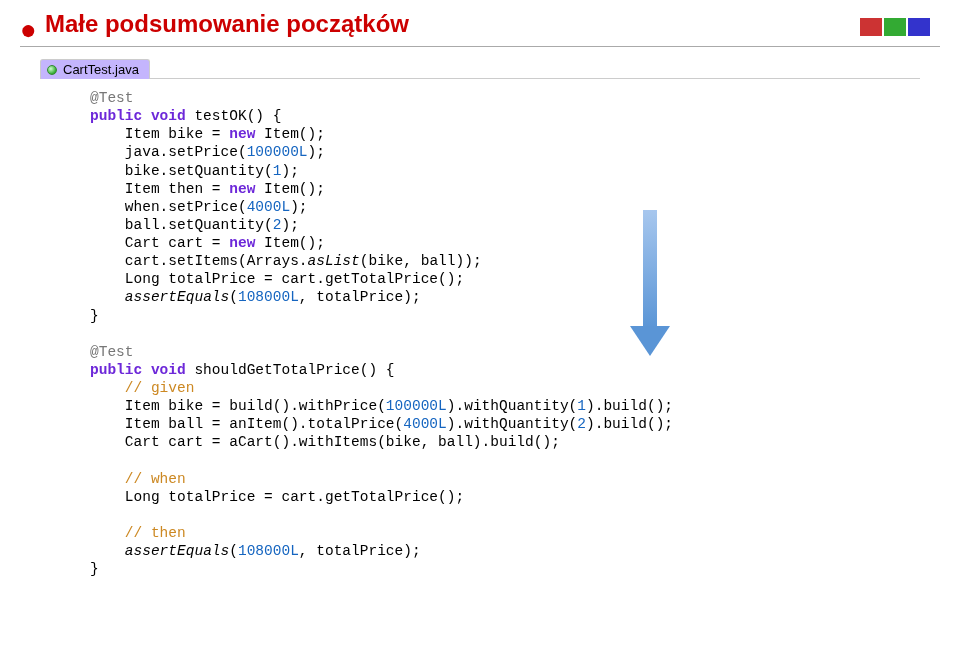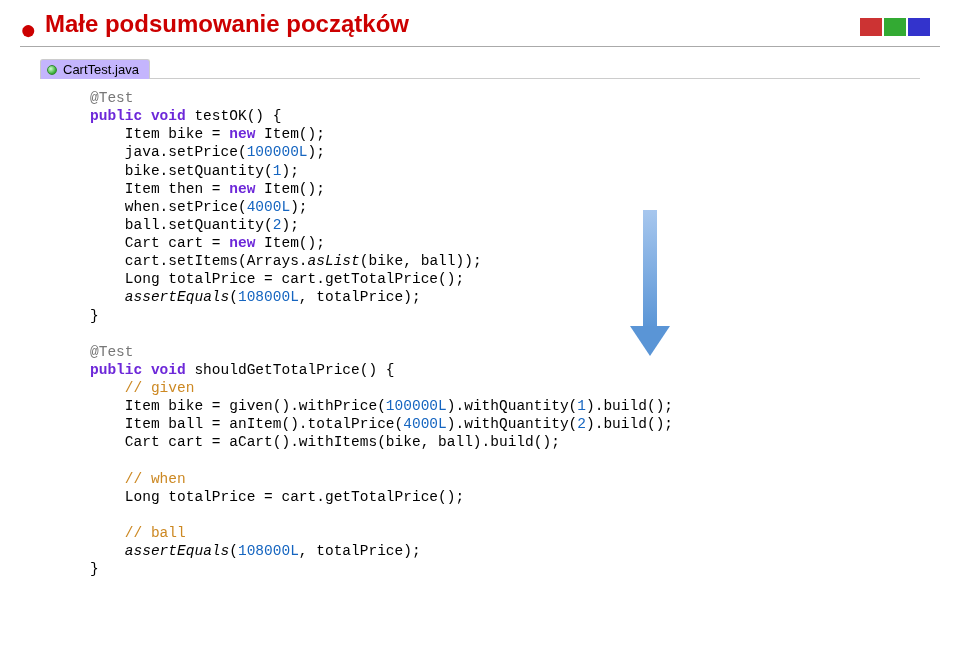--- a/index.html
+++ b/index.html
@@ -170,25 +170,25 @@
 
   <div class="arrow">
     <div class="arrow-stem"></div>
     <div class="arrow-head"></div>
   </div>
 
   <div class="code-wrap2">
 <pre><span class="k-anno">@Test</span>
 <span class="k-kw">public void</span><span> shouldGetTotalPrice() {</span>
 <span class="k-com">    // given</span>
-<span>    Item bike = given().withPrice(</span><span class="k-num">100000L</span><span>).withQuantity(</span><span class="k-num">1</span><span>).build();</span>
+<span>    Item bike = build().withPrice(</span><span class="k-num">100000L</span><span>).withQuantity(</span><span class="k-num">1</span><span>).build();</span>
 <span>    Item ball = anItem().totalPrice(</span><span class="k-num">4000L</span><span>).withQuantity(</span><span class="k-num">2</span><span>).build();</span>
 <span>    Cart cart = aCart().withItems(bike, ball).build();</span>
 
 <span class="k-com">    // when</span>
 <span>    Long totalPrice = cart.getTotalPrice();</span>
 
-<span class="k-com">    // ball</span>
+<span class="k-com">    // then</span>
 <span>    </span><span class="k-it">assertEquals</span><span>(</span><span class="k-num">108000L</span><span>, totalPrice);</span>
 <span>}</span></pre>
   </div>
 
 </div>
 
 </body></html>

